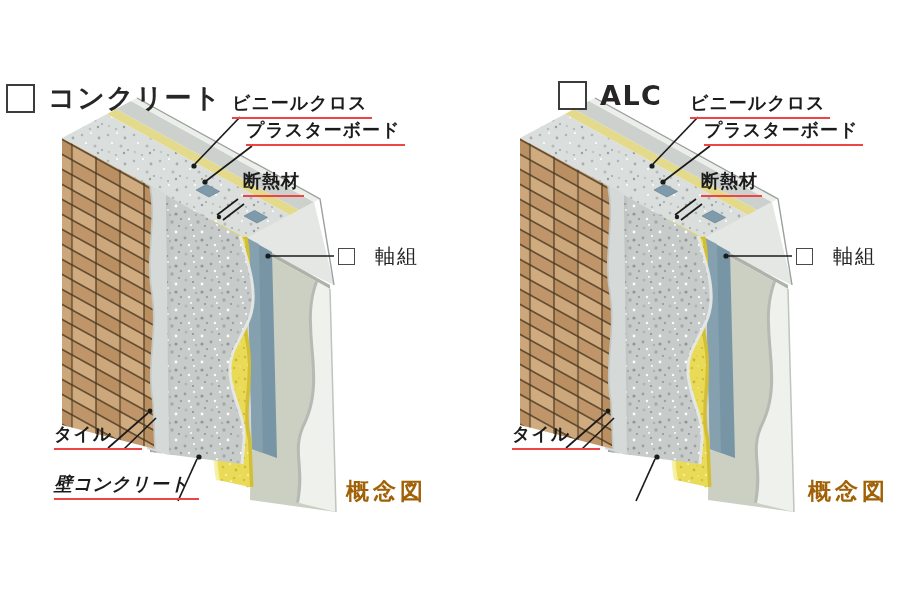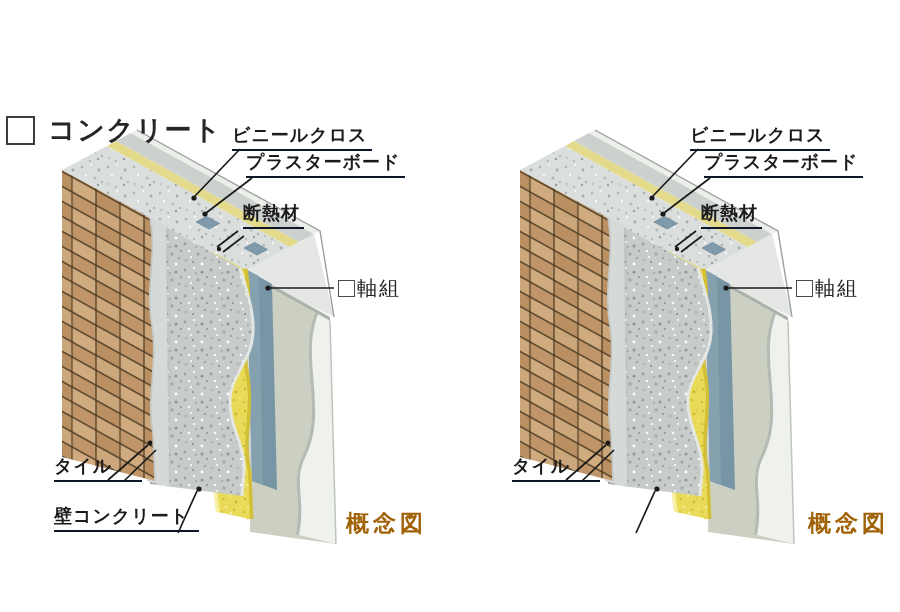--- a/index.html
+++ b/index.html
@@ -1,32 +1,32 @@
 <!DOCTYPE html>
 <html><head>
 <meta charset="utf-8">
 <style>
   html,body{margin:0;padding:0;background:#ffffff;}
   body{width:900px;height:612px;position:relative;overflow:hidden;
        font-family:"DejaVu Sans","Liberation Sans",sans-serif;color:#1b1b1b;}
-  .stage{position:absolute;inset:0;margin-top:32px;}
+  .stage{position:absolute;inset:0;}
   .panel{position:absolute;top:0;width:450px;height:612px;}
   .panel.left{left:0;}
   .panel.right{left:458px;}
   .wall-svg{position:absolute;left:0;top:0;width:450px;height:612px;}
   .hdr{position:absolute;display:flex;align-items:center;gap:13px;}
   .hdr .sq{width:25px;height:25px;border:2.5px solid #3c3c3c;background:#fff;flex:0 0 auto;}
   .hdr .txt{font-size:27px;font-weight:600;letter-spacing:1.5px;color:#262626;white-space:nowrap;}
   .lbl{position:absolute;font-size:18px;font-weight:700;letter-spacing:1px;
        color:#1b1b1b;white-space:nowrap;line-height:1.15;}
-  .lbl.u{border-bottom:2px solid #0f172a;padding:0 4px 3px 0;}
+  .lbl.u{border-bottom:2px solid #ef4444;padding:0 4px 3px 0;}
   .lbl.pad-m{padding-right:30px;}
-  .lbl.pad-l{padding-right:10px;}
+  .lbl.pad-l{padding-right:10px;font-style:italic;}
   .lbl.pad-xl{padding-right:70px;}
-  .frame-lbl{position:absolute;display:flex;align-items:center;gap:2px;}
+  .frame-lbl{position:absolute;display:flex;align-items:center;gap:20px;}
   .frame-lbl .sq{width:15px;height:15px;border:1.8px solid #4a4a4a;background:#fff;flex:0 0 auto;}
   .frame-lbl .txt{font-size:20px;font-weight:500;letter-spacing:2px;color:#222;}
   .caption{position:absolute;font-size:23px;font-weight:700;letter-spacing:4px;color:#a16207;white-space:nowrap;}
 </style>
 </head>
 <body>
 
 <div class="stage">
 
   <section class="panel left">
@@ -162,20 +162,24 @@
     <div class="lbl u pad-m" style="left:54px;top:424px">タイル</div>
     <div class="lbl u pad-l" style="left:54px;top:474px">壁コンクリート</div>
     <div class="caption" style="left:346px;top:476px">概念図</div>
   </section>
 
   <section class="panel right">
     <svg class="wall-svg" viewBox="0 0 450 612" aria-hidden="true">
       <use href="#wallsym"></use>
     </svg>
 
+    <div class="hdr" style="left:100px;top:80px">
+      <span class="sq"></span>
+      <span class="txt">ALC</span>
+    </div>
 
     <div class="lbl u" style="left:232px;top:93px">ビニールクロス</div>
     <div class="lbl u" style="left:246px;top:120px">プラスターボード</div>
     <div class="lbl u" style="left:243px;top:171px">断熱材</div>
     <div class="frame-lbl" style="left:338px;top:243px">
       <span class="sq"></span>
       <span class="txt">軸組</span>
     </div>
     <div class="lbl u pad-m" style="left:54px;top:424px">タイル</div>
     <div class="caption" style="left:350px;top:476px">概念図</div>

